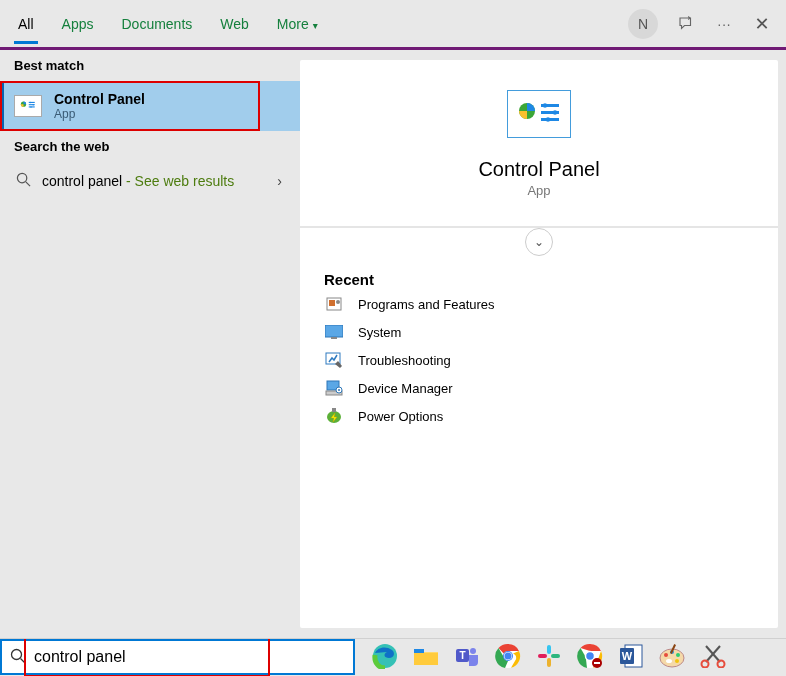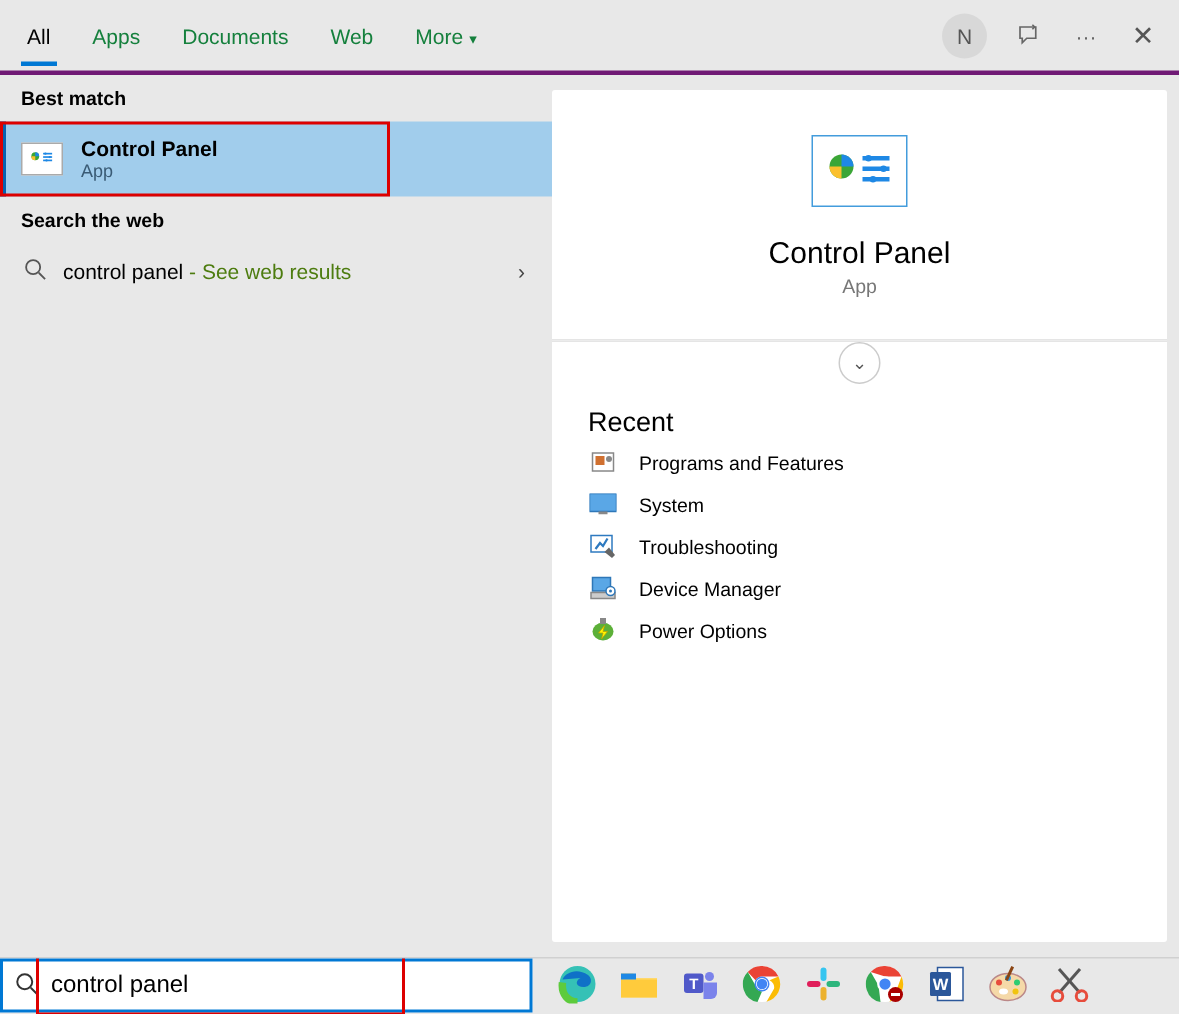--- a/index.html
+++ b/index.html
@@ -13,21 +13,21 @@
   .tab.active { color: #000; }
   .tab.active::after { content: ""; position: absolute; bottom: 2px; left: 0; right: 0; height: 3px; background: #0078d4; }
   .more-arw { margin-left: 4px; font-size: 10px; }
   .hdr-right { margin-left: auto; display: flex; gap: 18px; align-items: center; }
   .avatar { width: 30px; height: 30px; border-radius: 50%; background: #d8d8d8; display: flex; align-items: center; justify-content: center; color: #555; font-size: 14px; }
   .hdr-icon { width: 20px; height: 20px; display: flex; align-items: center; justify-content: center; color: #666; }
   .close-btn { font-size: 18px; color: #555; }
 
   
   .main { flex: 1; display: flex; background: #e8e8e8; overflow: hidden; }
-  .left { width: 368px; display: flex; flex-direction: column; }
+  .left { width: 300px; display: flex; flex-direction: column; }
   .right { flex: 1; background: #fff; margin: 10px 8px 10px 0; border-radius: 2px; overflow: hidden; display: flex; flex-direction: column; }
 
   .sect-label { font-weight: 600; padding: 8px 14px 8px 14px; font-size: 13px; color: #000; }
 
   
   .bestmatch { background: #a1cdec; display: flex; align-items: center; padding: 10px 14px; position: relative; }
   .bestmatch .bm-red { position: absolute; top: 0; left: 0; bottom: 0; width: 260px; border: 2px solid #d00; pointer-events: none; }
   .bestmatch .left-bar { position: absolute; left: 0; top: 0; bottom: 0; width: 4px; background: #0863b0; }
   .cp-icon-sm { width: 28px; height: 22px; background: #fff; border: 1px solid #aaa; display: inline-flex; align-items: center; justify-content: center; }
   .cp-icon-sm svg { width: 18px; height: 14px; }
@@ -49,21 +49,21 @@
   .rtitle { font-size: 20px; font-weight: 400; }
   .rsub { color: #777; font-size: 13px; margin-top: 2px; }
   .divline { border-top: 1px solid #e5e5e5; margin: 14px 0 0; }
   .open-row { display: flex; align-items: center; padding: 10px 24px; position: relative; }
   .open-red { position: absolute; left: 10px; top: 2px; height: 34px; width: 195px; border: 2px solid #d00; pointer-events: none; }
   .open-ico { color: #0078d4; width: 20px; font-size: 14px; }
   .open-lbl { margin-left: 12px; }
   .expand-circle { width: 28px; height: 28px; border: 1px solid #ccc; border-radius: 50%; background: #fff; position: absolute; right: 210px; left: 50%; transform: translateX(-50%); display: flex; align-items: center; justify-content: center; color: #555; font-size: 12px; }
   .expand-wrap { position: relative; height: 28px; }
   .recent { padding: 16px 24px; }
-  .recent-lbl { font-weight: 400; font-size: 18px; margin-bottom: 8px; }
+  .recent-lbl { font-weight: 700; font-size: 15px; margin-bottom: 8px; }
   .recent-list { display: flex; flex-direction: column; gap: 12px; }
   .ritem { display: flex; align-items: center; }
   .ritem .rico { width: 20px; height: 16px; display: inline-flex; align-items: center; justify-content: center; }
   .ritem .rlbl { margin-left: 14px; font-size: 13px; }
 
   
   .task { height: 38px; background: #e8e8e8; display: flex; align-items: flex-start; border-top: 1px solid #d0d0d0; }
   .searchbox { width: 355px; height: 36px; background: #fff; border: 2px solid #0078d4; display: flex; align-items: center; gap: 8px; padding: 0 8px; position: relative; }
   .searchbox .red-out { position: absolute; top: -2px; left: 22px; width: 246px; height: 38px; border: 2px solid #d00; border-top: none; pointer-events: none; }
   .searchbox input { border: none; outline: none; font-size: 16px; flex: 1; font-family: inherit; }

